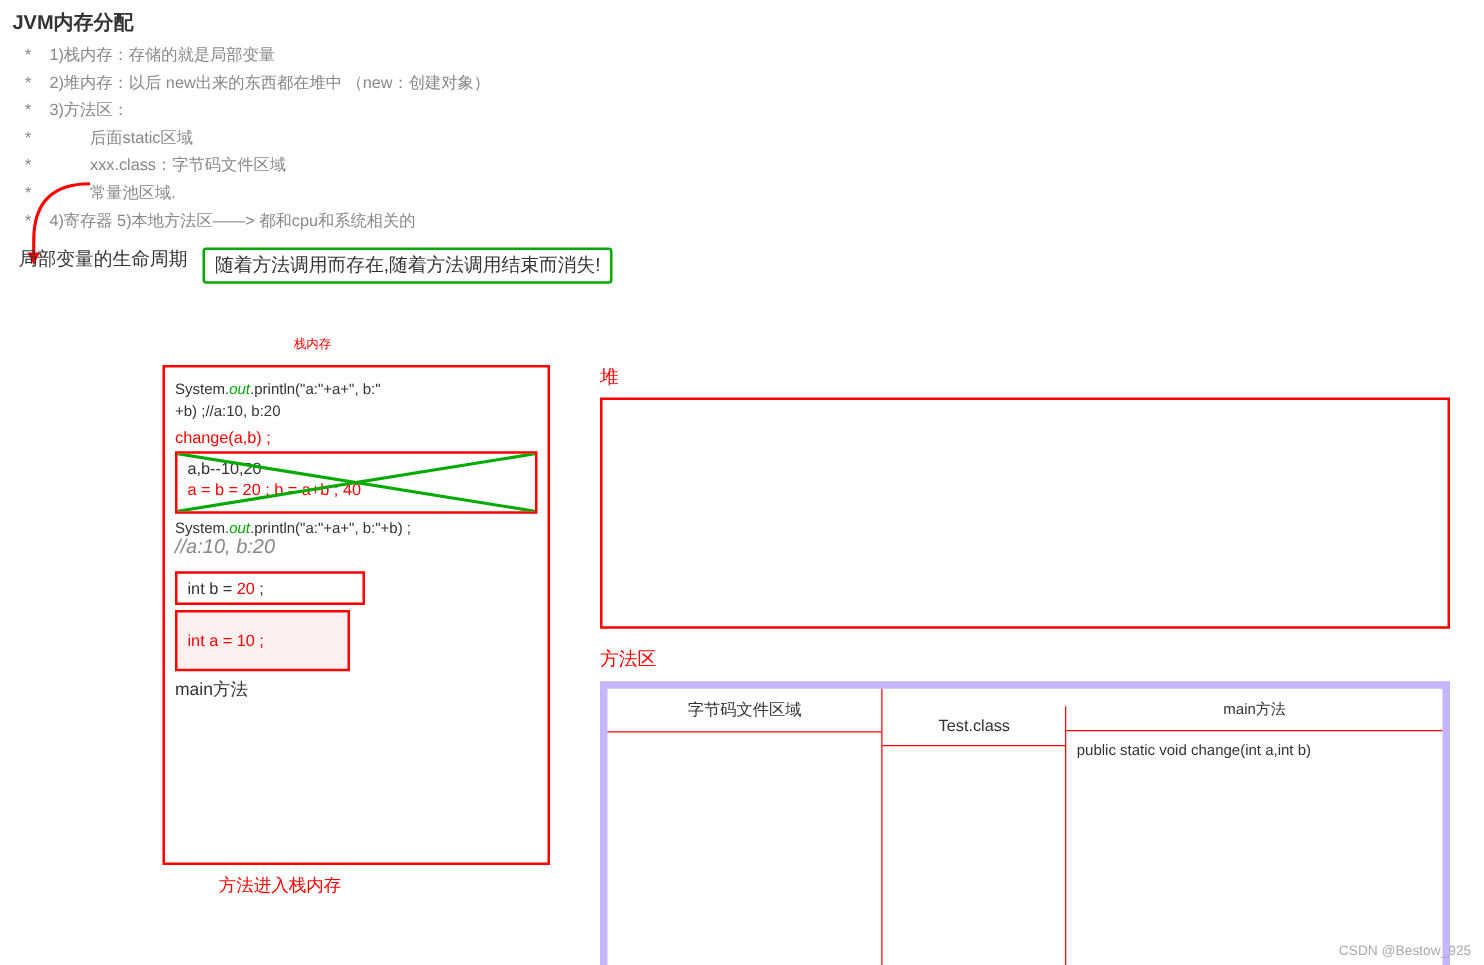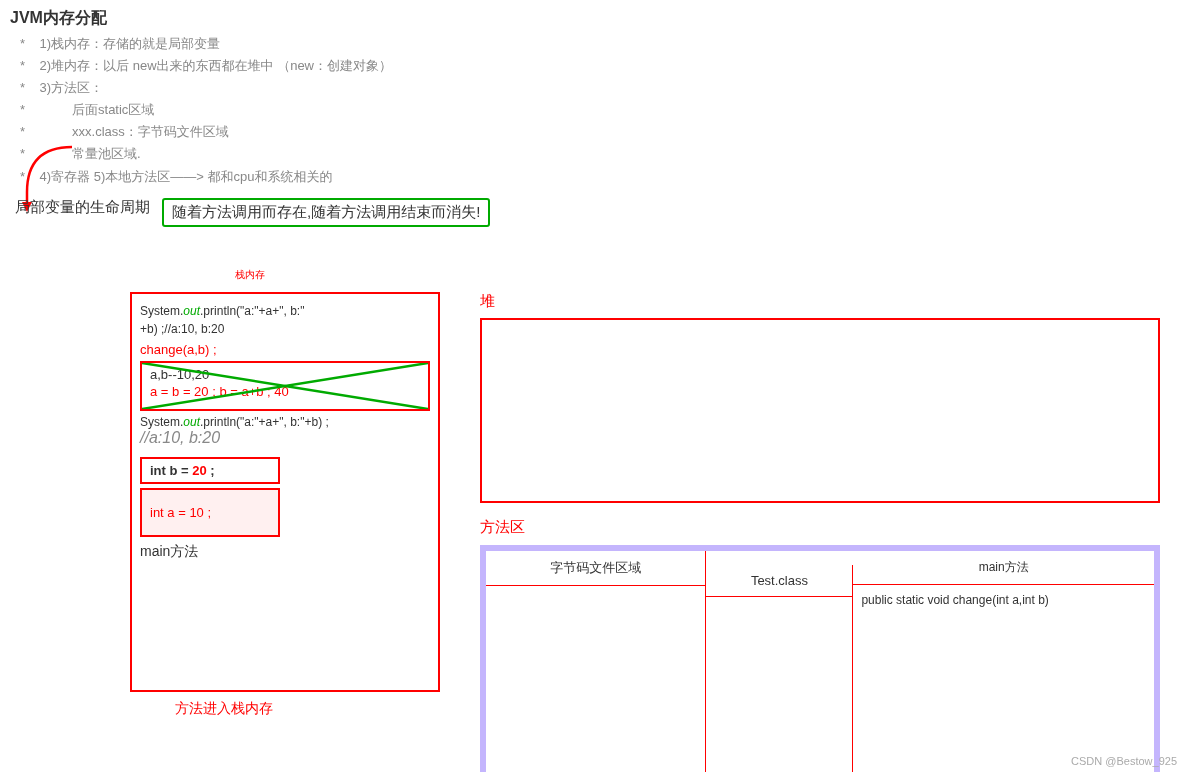--- a/index.html
+++ b/index.html
@@ -142,22 +142,21 @@
       font-style: italic;
     }
 
     
     .int-b-box {
       border: 2px solid red;
       padding: 4px 8px;
       margin: 8px 0 4px 0;
       font-size: 13px;
       color: #333;
-      width: 140px;
-      font-weight: bold;
+      width: 152px;
     }
 
     .int-b-box .val-red {
       color: red;
     }
 
     
     .int-a-box {
       border: 2px solid red;
       padding: 15px 8px;

